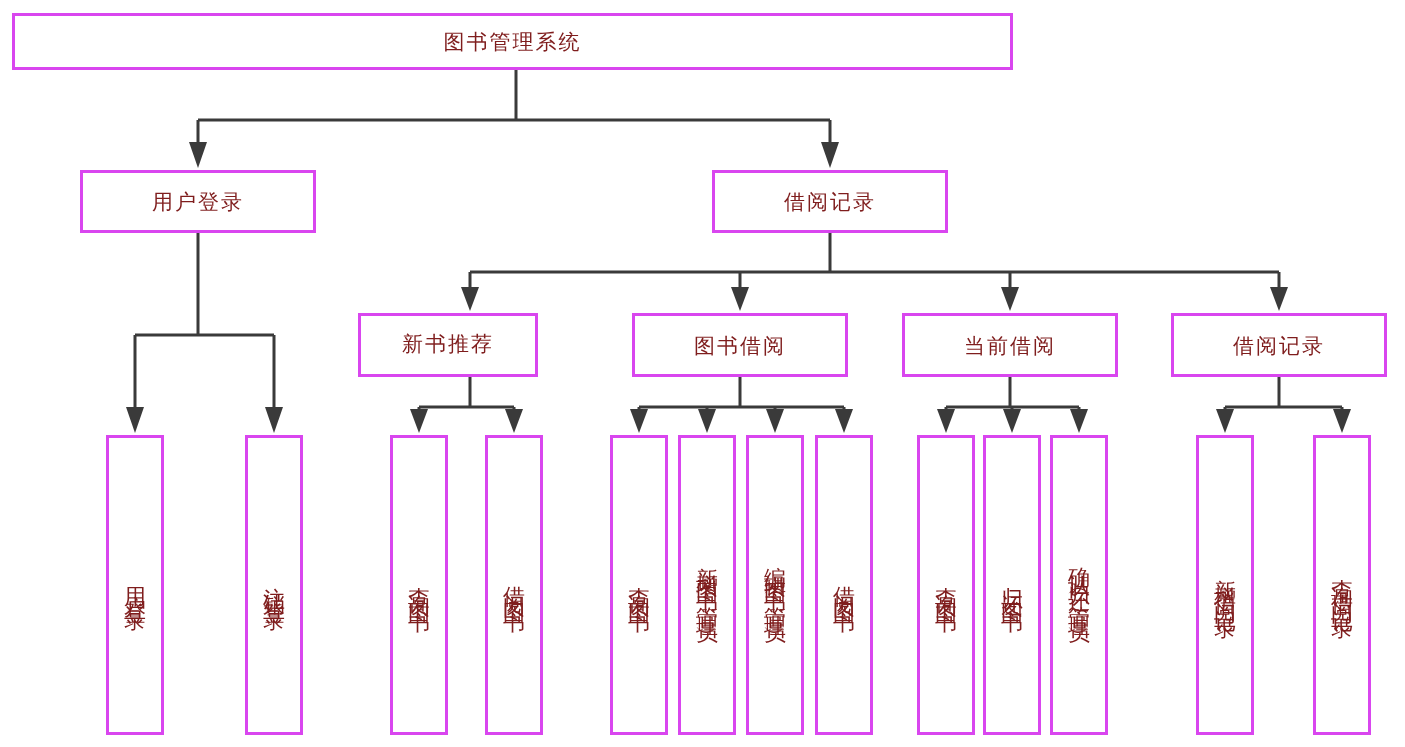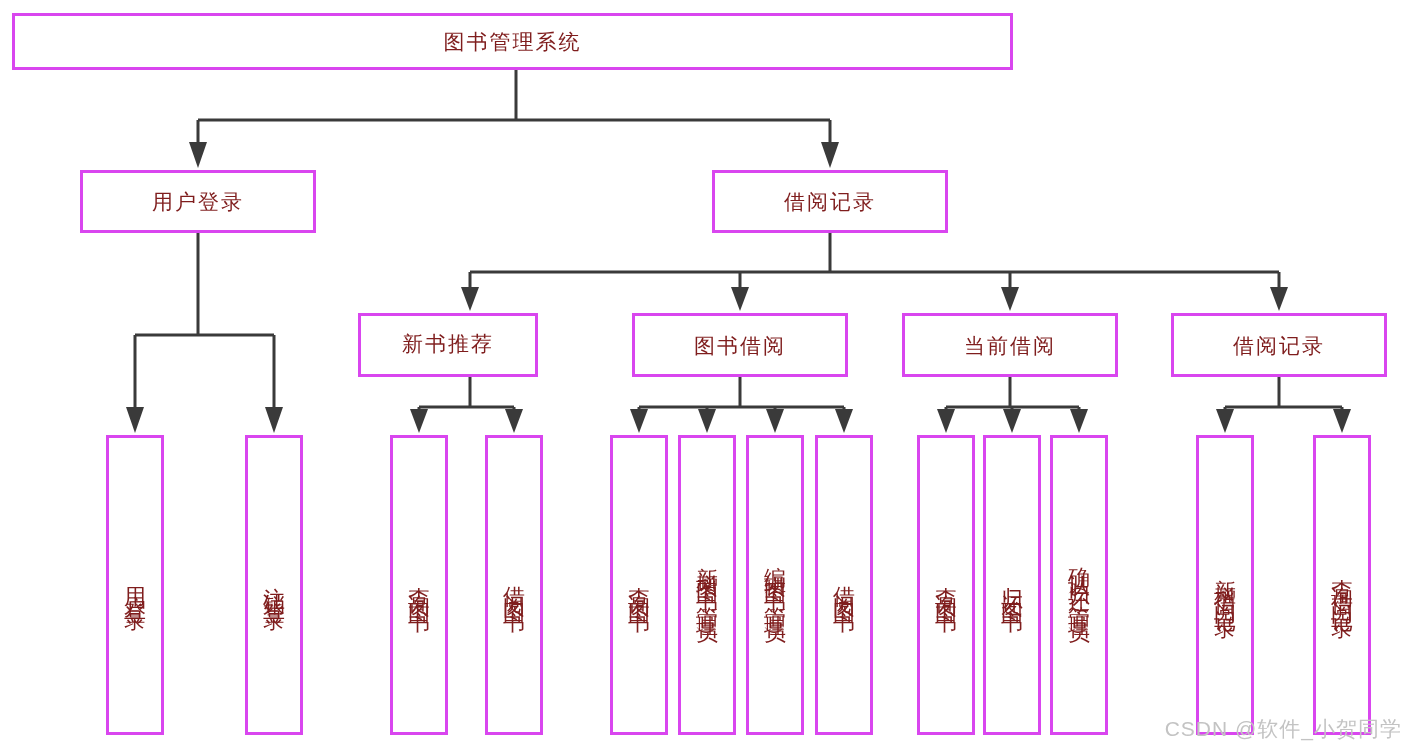--- a/index.html
+++ b/index.html
@@ -141,15 +141,14 @@
   <div class="node vnode" style="left:746px; top:435px; width:58px; height:300px;">编辑图书（管理员）</div>
   <div class="node vnode" style="left:815px; top:435px; width:58px; height:300px;">借阅图书</div>
 
   <div class="node vnode" style="left:917px; top:435px; width:58px; height:300px;">查询图书</div>
   <div class="node vnode" style="left:983px; top:435px; width:58px; height:300px;">归还图书</div>
   <div class="node vnode" style="left:1050px; top:435px; width:58px; height:300px;">确认归还（管理员）</div>
 
   <div class="node vnode" style="left:1196px; top:435px; width:58px; height:300px;">新增借阅记录</div>
   <div class="node vnode" style="left:1313px; top:435px; width:58px; height:300px;">查询借阅记录</div>
 
-  <div class="watermark">CSDN @软件_小贺同学</div>
 
 </div>
 
 </body></html>

